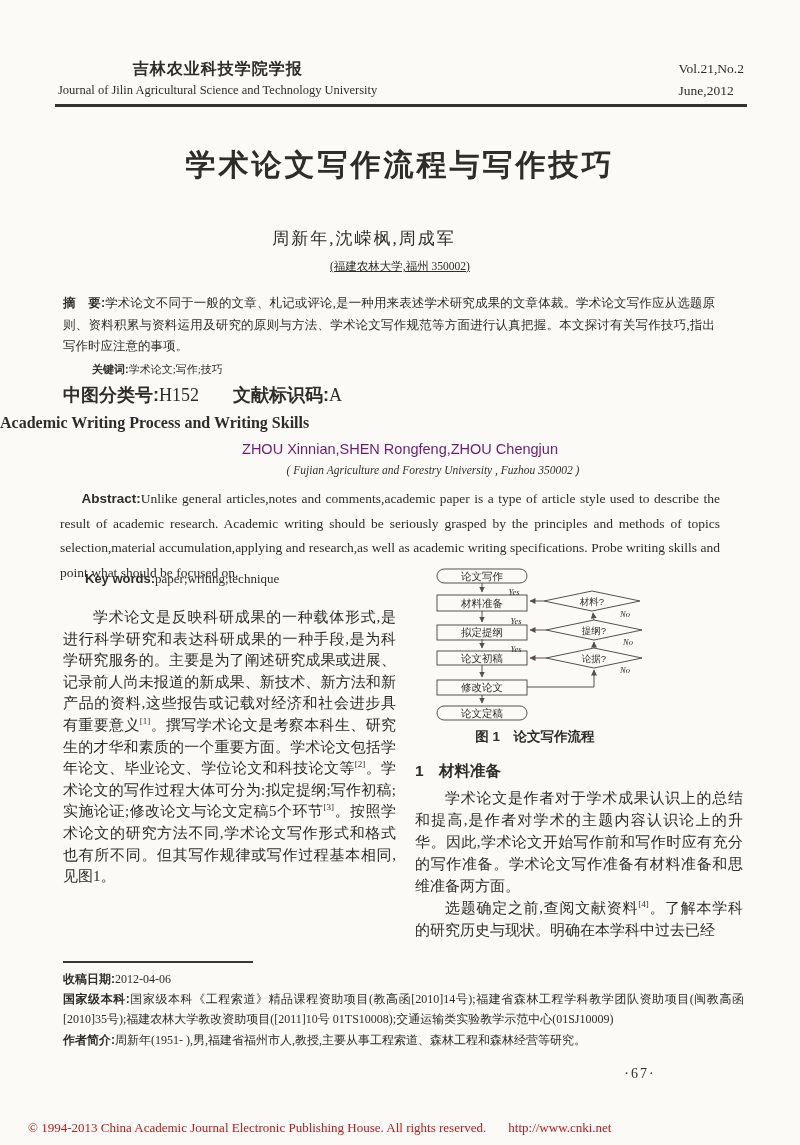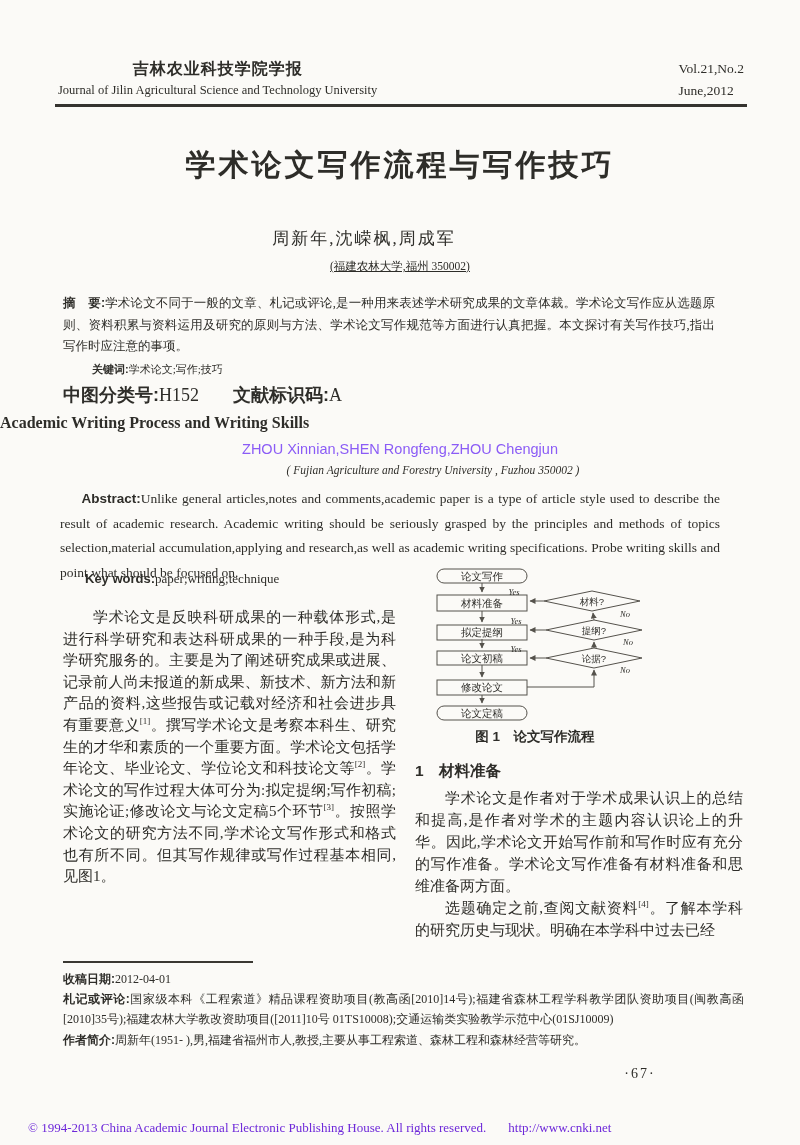--- a/index.html
+++ b/index.html
@@ -24,21 +24,21 @@
 
   
   .abstract-cn { top:293px; left:63px; width:652px; font-size:12.5px; line-height:21.5px; text-align:justify; }
   .lbl { font-weight:bold; font-family:"Liberation Sans","DejaVu Sans",sans-serif; }
   .kw-cn { top:362px; left:63px; width:652px; font-size:11px;margin-left:29px; }
   .clc { top:383px; left:63px; width:652px; font-size:18px; }
   .clc .pair2 { margin-left:34px; }
 
   
   .en-title { top:414px; left:0; width:800px; text-align:left; font-size:16px; font-weight:bold; }
-  .en-authors { top:441px; left:0; width:800px; text-align:center; font-size:14.5px; color:#8b5cf6;
+  .en-authors { top:441px; left:0; width:800px; text-align:center; font-size:14.5px; color:#701a75;
                 font-family:"Liberation Sans","DejaVu Sans",sans-serif; }
   .en-affil { top:464px; left:0; width:800px; text-align:center; font-size:11.5px; font-style:italic;padding-left:33px; }
   .en-abstract { top:487px; left:60px; width:660px; font-size:13.5px; line-height:24.5px; text-align:justify; text-indent:1.6em; }
   .en-kw { top:571px; left:85px; font-size:13px; }
 
   
   .flowchart { top:564px; left:424px; }
   .fig-caption { top:728px; left:424px; width:222px; text-align:center; font-size:13.5px; font-weight:bold;
                  font-family:"Liberation Sans","DejaVu Sans",sans-serif; }
 
@@ -48,21 +48,21 @@
   .col-right { top:760px; left:415px; width:328px; font-size:15px; line-height:22px; text-align:justify; }
   .sec-head { font-weight:bold; font-family:"Liberation Sans","DejaVu Sans",sans-serif; font-size:15.5px; margin-bottom:5px; text-indent:0; }
   sup { font-size:9px; line-height:0; }
 
   
   .fn-rule { top:961px; left:63px; width:190px; height:2px; background:#3a3832; }
   .footnotes { top:969px; left:63px; width:681px; font-size:12px; line-height:20.2px; text-align:justify; }
   .footnotes .fn { margin:0; }
 
   .pageno { top:1066px; left:600px; width:80px; text-align:center; font-size:14px; letter-spacing:2px; }
-  .copyright { top:1120px; left:28px; width:744px; font-size:13px; color:#6d28d9; white-space:nowrap; }
+  .copyright { top:1120px; left:28px; width:744px; font-size:13px; color:#b91c1c; white-space:nowrap; }
   .copyright .url { margin-left:22px; }
 
   svg .flow-line { stroke:#55524c; stroke-width:1; fill:none; }
   svg .flow-shape { stroke:#55524c; stroke-width:1; fill:none; }
   svg text { fill:#2e2d29; }
   .node-txt { font-size:10.5px; font-family:"Liberation Sans","DejaVu Sans",sans-serif; }
   .dia-txt { font-size:9.5px; font-family:"Liberation Sans","DejaVu Sans",sans-serif; }
   .yn-txt { font-size:8.5px; font-style:italic; font-family:"Liberation Serif","DejaVu Serif",serif; }
 </style>
 </head>
@@ -158,21 +158,21 @@
   </div>
 
   <div class="abs col-right">
     <div class="sec-head">1　材料准备</div>
     <p>学术论文是作者对于学术成果认识上的总结和提高,是作者对学术的主题内容认识论上的升华。因此,学术论文开始写作前和写作时应有充分的写作准备。学术论文写作准备有材料准备和思维准备两方面。</p>
     <p><span>选题确定之前,查阅文献资料</span><sup>[4]</sup><span>。了解本学科的研究历史与现状。明确在本学科中过去已经</span></p>
   </div>
 
   <div class="abs fn-rule"></div>
   <div class="abs footnotes">
-    <p class="fn"><span class="lbl">收稿日期:</span><span>2012-04-01</span></p>
-    <p class="fn"><span class="lbl">札记或评论:</span><span>国家级本科《工程索道》精品课程资助项目(教高函[2010]14号);福建省森林工程学科教学团队资助项目(闽教高函[2010]35号);福建农林大学教改资助项目([2011]10号 01TS10008);交通运输类实验教学示范中心(01SJ10009)</span></p>
+    <p class="fn"><span class="lbl">收稿日期:</span><span>2012-04-06</span></p>
+    <p class="fn"><span class="lbl">国家级本科:</span><span>国家级本科《工程索道》精品课程资助项目(教高函[2010]14号);福建省森林工程学科教学团队资助项目(闽教高函[2010]35号);福建农林大学教改资助项目([2011]10号 01TS10008);交通运输类实验教学示范中心(01SJ10009)</span></p>
     <p class="fn"><span class="lbl">作者简介:</span><span>周新年(1951- ),男,福建省福州市人,教授,主要从事工程索道、森林工程和森林经营等研究。</span></p>
   </div>
 
   <div class="abs pageno">·67·</div>
   <div class="abs copyright"><span>© 1994-2013 China Academic Journal Electronic Publishing House. All rights reserved.</span><span class="url">http://www.cnki.net</span></div>
 
 </div>
 
 </body></html>

